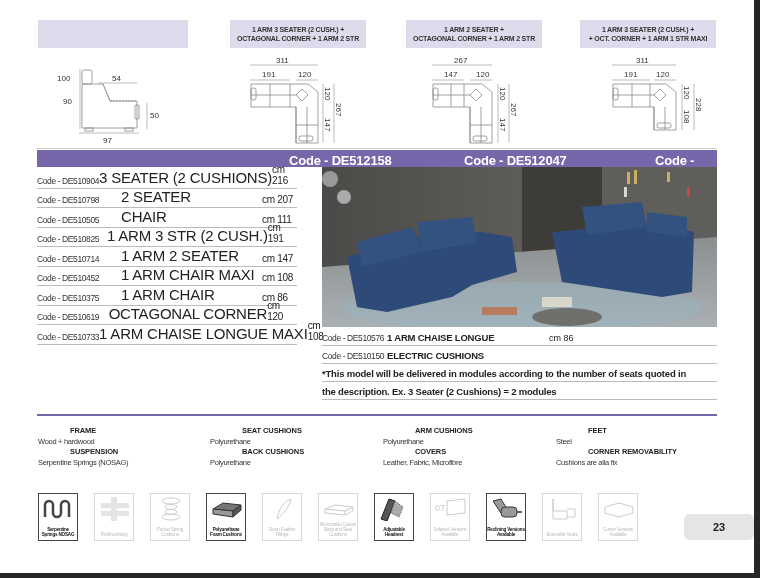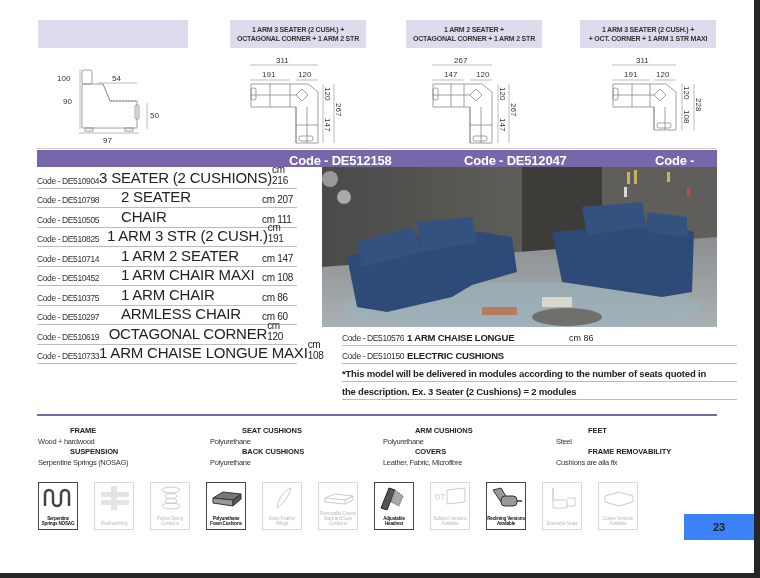--- a/index.html
+++ b/index.html
@@ -19,40 +19,40 @@
   .code-bar span { position: absolute; top: 3px; letter-spacing: -0.2px; }
 
   .list { position: absolute; left: 37px; top: 169px; width: 260px; }
   .row { position: relative; height: 19.5px; border-bottom: 1px solid #bbb; display: flex; align-items: flex-end; padding-bottom: 2px; }
   .row .code { font-size: 8.5px; color: #333; width: 84px; letter-spacing: -0.4px; white-space: nowrap; }
   .row .name { font-size: 15px; font-weight: normal; color: #222; flex: 1; letter-spacing: -0.2px; white-space: nowrap; }
   .row .cm { font-size: 10px; color: #222; width: 35px; letter-spacing: -0.3px; }
 
   .photo { position: absolute; left: 322px; top: 167px; width: 395px; height: 160px; overflow: hidden; background: #5a5a58; }
 
-  .rlist { position: absolute; left: 322px; top: 328px; width: 395px; margin-left: 20px; }
+  .rlist { position: absolute; left: 322px; top: 328px; width: 395px; }
   .rrow { height: 18px; border-bottom: 1px solid #bbb; display: flex; align-items: flex-end; padding-bottom: 2px; }
   .rrow .code { font-size: 8.5px; color: #333; letter-spacing: -0.4px; margin-right: 3px; white-space: nowrap; }
   .rrow .name { font-size: 9.5px; font-weight: bold; color: #222; letter-spacing: -0.2px; width: 162px; white-space: nowrap; }
   .rrow .cm { font-size: 9px; }
   .note { font-size: 9.5px; font-weight: bold; color: #222; letter-spacing: -0.2px; white-space: nowrap; }
 
   .divider-spec { position: absolute; left: 37px; top: 414px; width: 680px; height: 2px; background: #7766aa; }
   .spec-col { position: absolute; top: 426px; font-size: 7.5px; line-height: 10.5px; }
   .spec-col .lbl { font-weight: bold; color: #222; letter-spacing: -0.1px; padding-left: 32px; }
   .spec-col .val { color: #333; letter-spacing: -0.3px; }
 
-  .icons { position: absolute; left: 38px; top: 482px; display: flex; gap: 16px; }
+  .icons { position: absolute; left: 38px; top: 493px; display: flex; gap: 16px; }
   .ic { width: 40px; height: 48px; border: 1px solid #d8d8d8; position: relative; background: #fff; }
   .ic.on { border: 1.5px solid #444; }
   .ic .cap { position: absolute; left: 0; right: 0; bottom: 3px; text-align: center; font-size: 4.6px; line-height: 5px; color: #bbb; letter-spacing: -0.2px; }
   .ic.on .cap { color: #111; font-weight: bold; }
   .ic svg { position: absolute; left: 4px; top: 3px; }
 
-  .page-num { position: absolute; left: 684px; top: 514px; width: 70px; height: 26px; background: #3b82f6; font-size: 11px; font-weight: bold; color: #222; display: flex; align-items: center; justify-content: center; }
+  .page-num { position: absolute; left: 684px; top: 514px; width: 70px; height: 26px; background: #e5e5e5; font-size: 11px; font-weight: bold; color: #222; display: flex; align-items: center; justify-content: center; border-radius: 6px; }
 </style>
 </head>
 <body>
 
 <div class="page-frame">
 
   <div class="hdr-box" style="left:38px;top:20px;width:150px;height:28px;"></div>
   <div class="hdr-box" style="left:230px;top:20px;width:136px;height:28px;">
     <span>1 ARM 3 SEATER (2 CUSH.) +</span>
     <span>OCTAGONAL CORNER + 1 ARM 2 STR</span>
@@ -208,25 +208,20 @@
       </div>
     <div class="row">
         <span class="code">Code - DE510452</span>
         <span class="name">1 ARM CHAIR MAXI</span>
         <span class="cm">cm 108</span>
       </div>
     <div class="row">
         <span class="code">Code - DE510375</span>
         <span class="name">1 ARM CHAIR</span>
         <span class="cm">cm 86</span>
-      </div>
-    <div class="row">
-        <span class="code">Code - DE510297</span>
-        <span class="name">ARMLESS CHAIR</span>
-        <span class="cm">cm 60</span>
       </div>
     <div class="row">
         <span class="code">Code - DE510619</span>
         <span class="name">OCTAGONAL CORNER</span>
         <span class="cm">cm 120</span>
       </div>
     <div class="row">
         <span class="code">Code - DE510733</span>
         <span class="name">1 ARM CHAISE LONGUE MAXI</span>
         <span class="cm">cm 108</span>
@@ -310,21 +305,21 @@
   </div>
   <div class="spec-col" style="left:383px;">
     <div class="lbl">ARM CUSHIONS</div>
     <div class="val">Polyurethane</div>
     <div class="lbl">COVERS</div>
     <div class="val">Leather, Fabric, Microfibre</div>
   </div>
   <div class="spec-col" style="left:556px;">
     <div class="lbl">FEET</div>
     <div class="val">Steel</div>
-    <div class="lbl">FRAME REMOVABILITY</div>
+    <div class="lbl">CORNER REMOVABILITY</div>
     <div class="val">Cushions are alla fix</div>
   </div>
 
   <div class="icons">
     <div class="ic on">
       <svg width="32" height="24" viewBox="0 0 32 24">
           <path d="M2 20 V8 a4 4 0 0 1 8 0 V16 a4 4 0 0 0 8 0 V8 a4 4 0 0 1 8 0 V20" fill="none" stroke="#444" stroke-width="2.5"></path>
         </svg>
       <div class="cap">Serpentine Springs NOSAG</div>
     </div>

